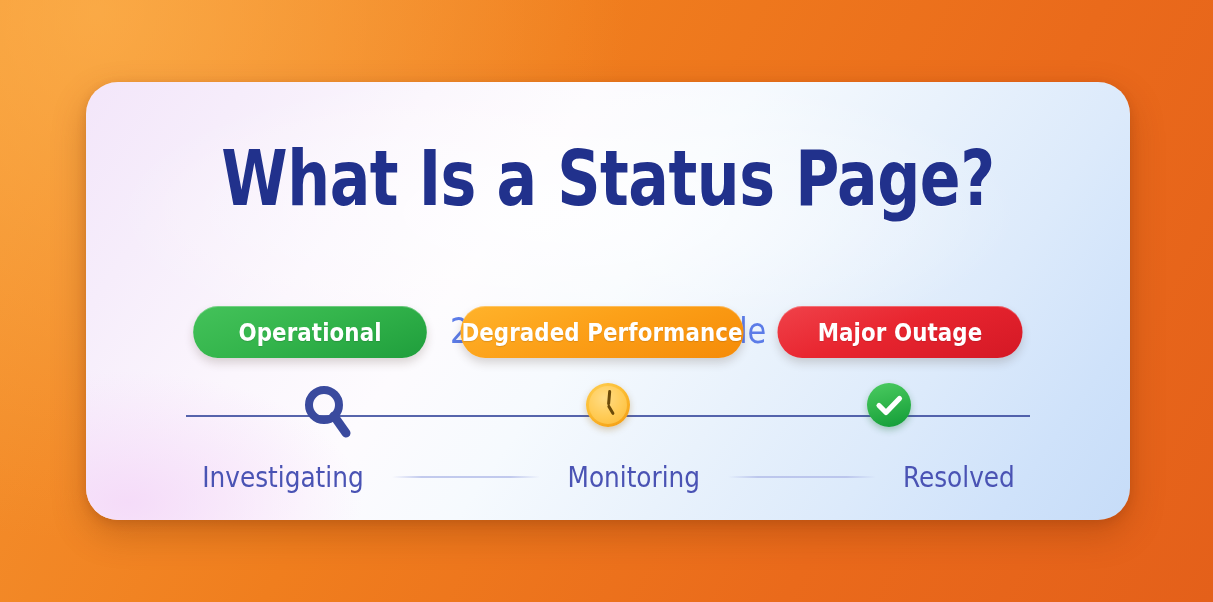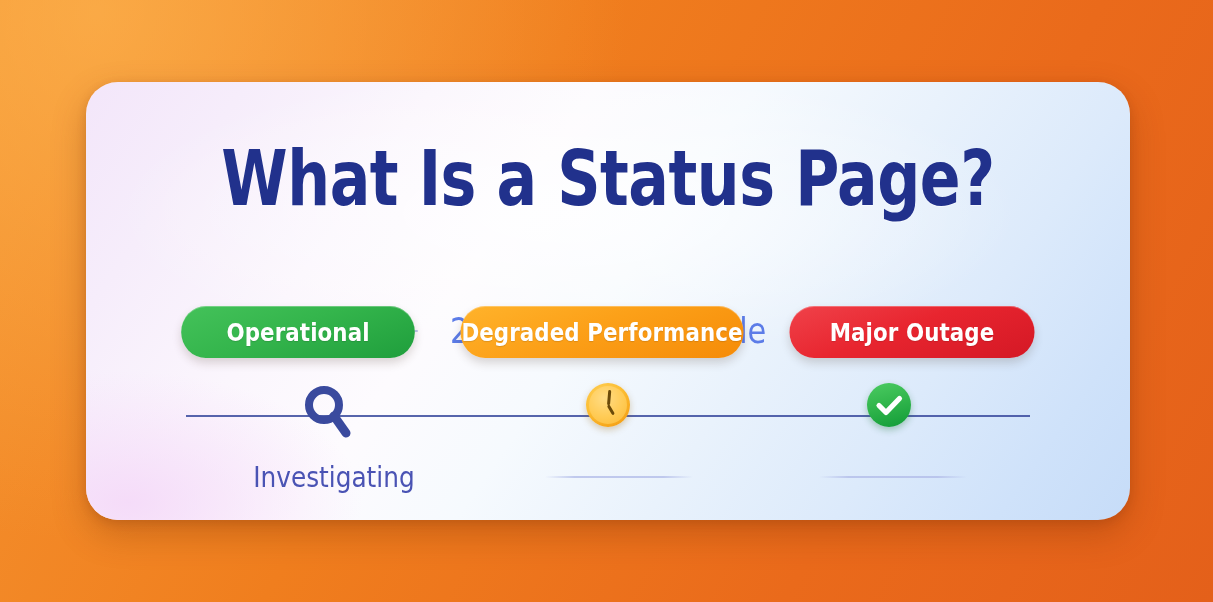--- a/index.html
+++ b/index.html
@@ -94,21 +94,21 @@
   }
 
   
   .pills {
     position:absolute;
     left:0; right:0;
     top:224px;
     display:flex;
     justify-content:center;
     align-items:center;
-    gap:32px;
+    gap:20px;
   }
   .pill {
     height:52px;
     border-radius:26px;
     display:flex;
     align-items:center;
     justify-content:center;
     color:#ffffff;
     font-family:"DejaVu Sans Condensed","Liberation Sans Narrow","Liberation Sans", sans-serif;
     font-size:25px;
@@ -276,19 +276,25 @@
           </div>
         </div>
 
       </div>
 
       <div class="tl-labels">
         <div class="lbl-cell">
           <div class="tl-label">Investigating</div>
         </div>
         <div class="lbl-rule"></div>
+        <div class="lbl-cell">
+          <div class="tl-label">Monitoring</div>
+        </div>
         <div class="lbl-rule"></div>
+        <div class="lbl-cell">
+          <div class="tl-label">Resolved</div>
+        </div>
       </div>
 
     </div>
 
   </div>
 </div>
 
 </body></html>

